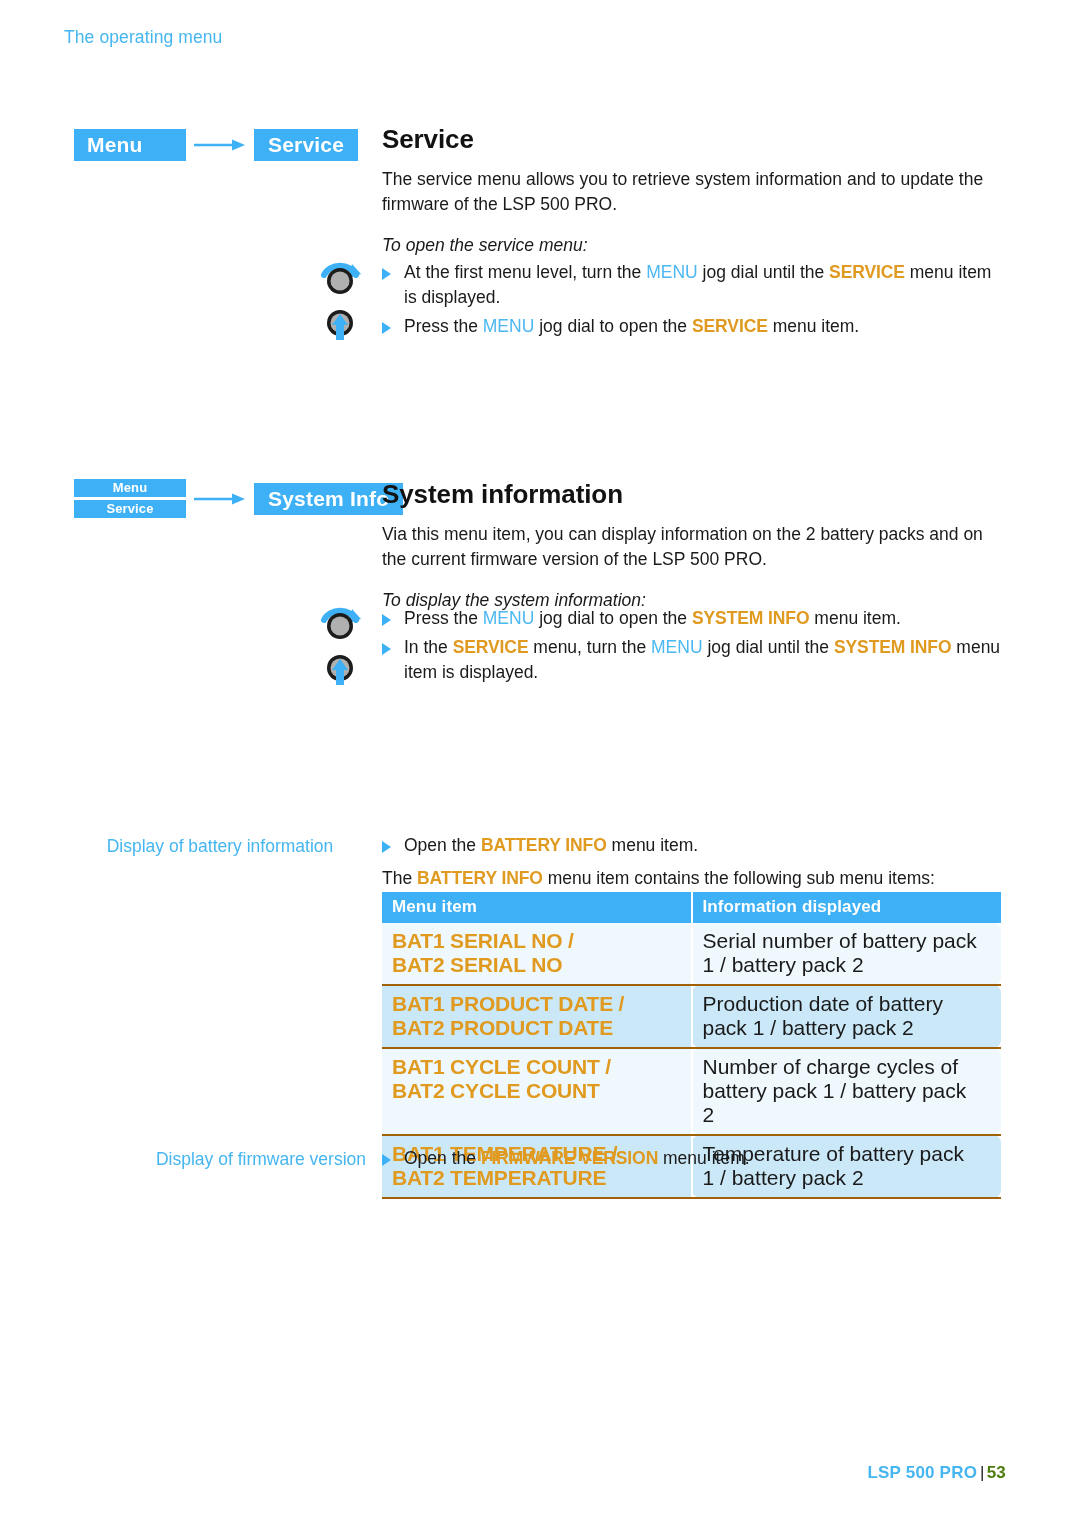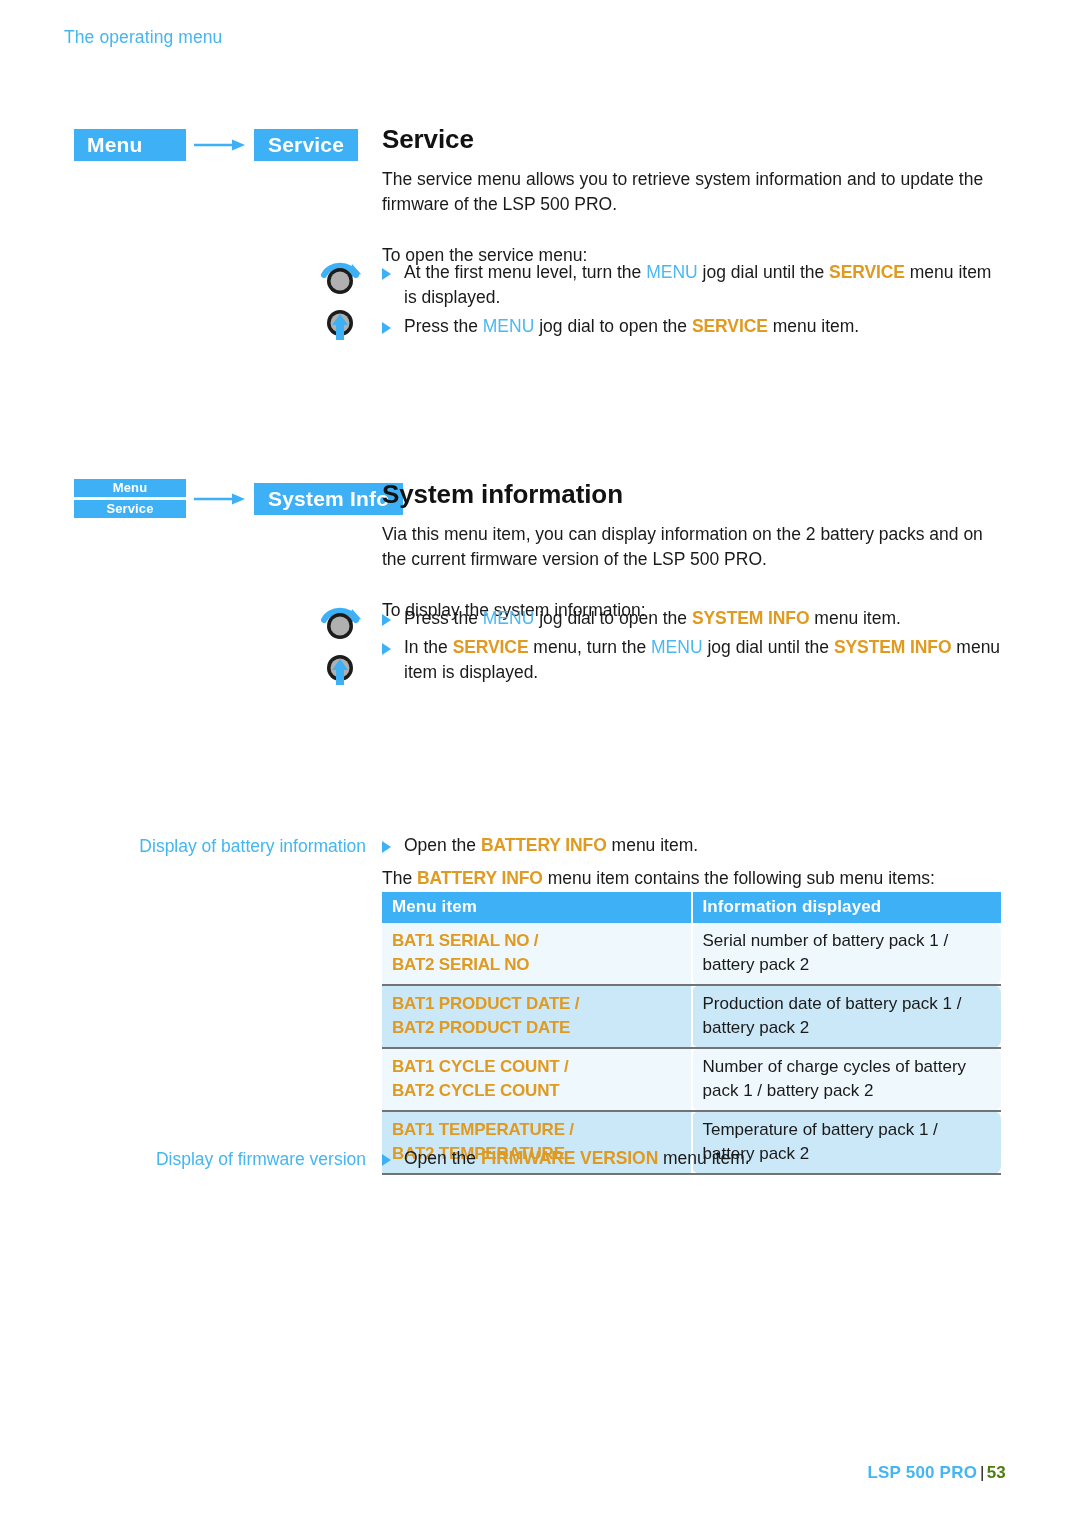--- a/index.html
+++ b/index.html
@@ -103,21 +103,22 @@
     color: #121212;
     letter-spacing: -.1px;
   }
   p.body {
     margin: 0;
     font-size: 17.5px;
     line-height: 25px;
     color: #1a1a1a;
   }
   p.body + p.body {
-    margin-top: 26px;
+    margin-top: 16px;
+    font-style: italic;
   }
 
   
   .tok-menu {
     color: #4cb8f2;
     font-weight: 400;
   }
   .tok-item {
     color: #e09a20;
     font-weight: 700;
@@ -177,27 +178,27 @@
     font-size: 17px;
     font-weight: 600;
     text-align: left;
     padding: 5px 10px 6px 10px;
     letter-spacing: .1px;
     border-right: 2px solid #ffffff;
     margin-left: 36px;
   }
   table.info th:last-child { border-right: none; }
   table.info td {
-    font-size: 17px;
+    font-size: 21px;
     line-height: 24px;
     padding: 6px 20px 7px 10px;
     vertical-align: top;
     color: #1a1a1a;
     border-right: 2px solid #ffffff;
-    border-bottom: 2px solid #737373;
+    border-bottom: 2px solid #a16207;
   }
   table.info td:last-child { border-right: none; border-radius: 8px; }
   table.info tr.alt-a td { background: #eff8fd; }
   table.info tr.alt-b td { background: #cbe8f8; }
   table.info td.menu-cell {
     width: 190px;
     color: #e09a20;
     font-weight: 700;
     letter-spacing: -.2px;
   }
@@ -316,21 +317,21 @@
         <span>Press the <span class="tok-menu">MENU</span> jog dial to open the <span class="tok-item">SYSTEM INFO</span> menu item.</span>
       </li>
       <li>
         <span class="tri"></span>
         <span>In the <span class="tok-item">SERVICE</span> menu, turn the <span class="tok-menu">MENU</span> jog dial until the <span class="tok-item">SYSTEM INFO</span> menu item is displayed.</span>
       </li>
     </ul>
   </div>
 
   <div class="left-col" style="top:836px;">
-    <div class="sidenote" style="position:relative; right:auto; text-align:right;">Display of battery information</div>
+    <div class="sidenote" style="position:relative; right:auto; text-align:center;">Display of battery information</div>
   </div>
 
   <div class="right-col" style="top:833px;">
     <ul class="steps">
       <li>
         <span class="tri"></span>
         <span>Open the <span class="tok-item">BATTERY INFO</span> menu item.</span>
       </li>
     </ul>
     <p class="body" style="margin-top:8px;">The <span class="tok-item">BATTERY INFO</span> menu item contains the following sub menu items:</p>

